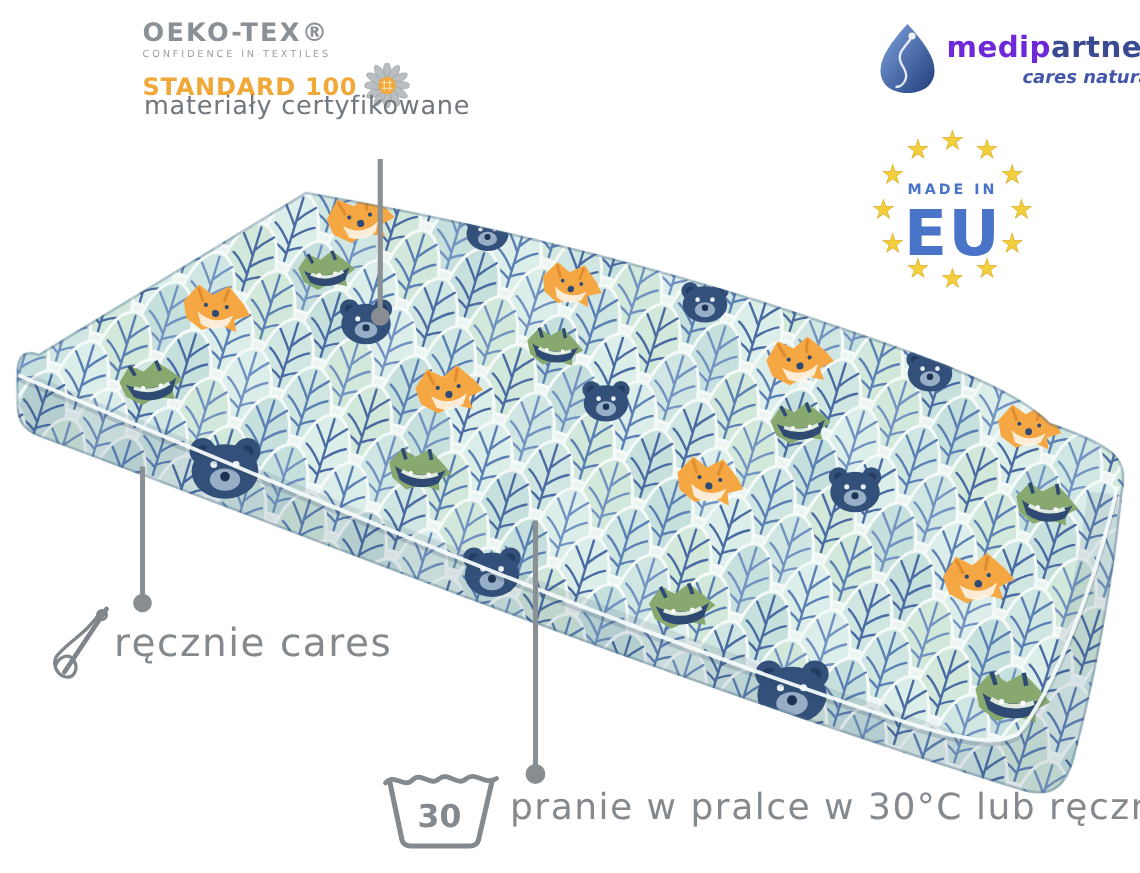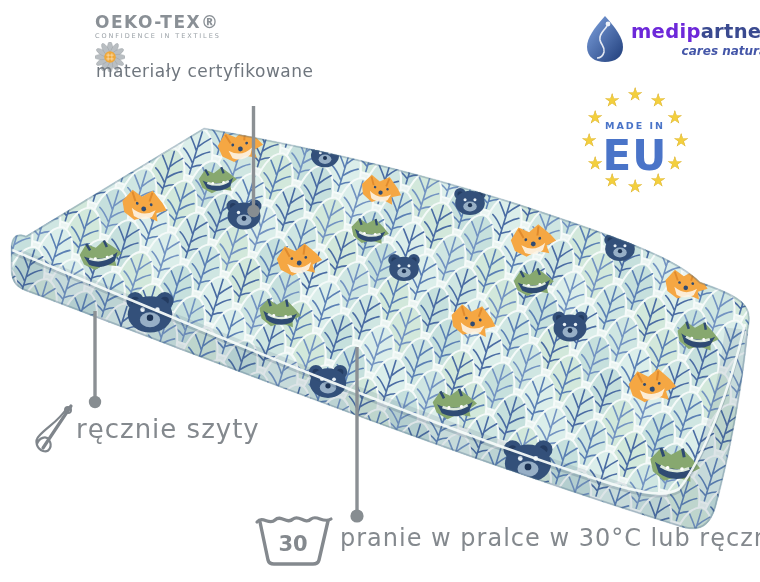--- a/index.html
+++ b/index.html
@@ -1288,20 +1288,21 @@
       <path d="M12,250 C 190,325 430,427 612,484 C 652,496 668,495 679,489 C 701,462 730,392 745,324" fill="none" stroke="#f4faf9" stroke-width="2.6" opacity="0.95"></path>
       <use href="#silh" fill="none" stroke="rgba(70,100,130,0.30)" stroke-width="3"></use>
     </g>
     <use href="#silh" fill="none" stroke="rgba(120,150,170,0.25)" stroke-width="1"></use>
   </svg>
 
   <div class="oeko">
     <div class="oeko-title">OEKO-TEX®</div>
     <div class="oeko-sub">CONFIDENCE IN TEXTILES</div>
     <div class="oeko-row">
+      <span class="oeko-std">STANDARD 100</span>
       <svg width="30" height="30" viewBox="0 0 32 32">
         <g id="petals">
             <ellipse cx="16" cy="7" rx="2.8" ry="7.5" fill="#b9bec2" stroke="#9aa0a5" stroke-width="0.5" transform="rotate(0 16 16)"></ellipse>
             <ellipse cx="16" cy="7" rx="2.8" ry="7.5" fill="#b9bec2" stroke="#9aa0a5" stroke-width="0.5" transform="rotate(30 16 16)"></ellipse>
             <ellipse cx="16" cy="7" rx="2.8" ry="7.5" fill="#b9bec2" stroke="#9aa0a5" stroke-width="0.5" transform="rotate(60 16 16)"></ellipse>
             <ellipse cx="16" cy="7" rx="2.8" ry="7.5" fill="#b9bec2" stroke="#9aa0a5" stroke-width="0.5" transform="rotate(90 16 16)"></ellipse>
             <ellipse cx="16" cy="7" rx="2.8" ry="7.5" fill="#b9bec2" stroke="#9aa0a5" stroke-width="0.5" transform="rotate(120 16 16)"></ellipse>
             <ellipse cx="16" cy="7" rx="2.8" ry="7.5" fill="#b9bec2" stroke="#9aa0a5" stroke-width="0.5" transform="rotate(150 16 16)"></ellipse>
             <ellipse cx="16" cy="7" rx="2.8" ry="7.5" fill="#b9bec2" stroke="#9aa0a5" stroke-width="0.5" transform="rotate(180 16 16)"></ellipse>
             <ellipse cx="16" cy="7" rx="2.8" ry="7.5" fill="#b9bec2" stroke="#9aa0a5" stroke-width="0.5" transform="rotate(210 16 16)"></ellipse>
@@ -1367,21 +1368,21 @@
       <circle cx="95" cy="402" r="6.2"></circle>
       <circle cx="357" cy="516" r="6.6"></circle>
     </g>
   </svg>
 
   <svg id="needle-svg" width="48" height="58" viewBox="0 0 48 58">
     <path d="M41,6 L13,48" stroke="#7f858b" stroke-width="3.2" stroke-linecap="round"></path>
     <circle cx="38" cy="10" r="3" fill="none" stroke="#7f858b" stroke-width="2"></circle>
     <path d="M37,8 C28,22 18,26 9,36 C4,41 7,49 13,51 C19,53 23,46 19,40 C16,35 9,38 7,44" stroke="#7f858b" stroke-width="2.2" fill="none" stroke-linecap="round"></path>
   </svg>
-  <div id="handsewn-label" class="feat-label">ręcznie szyty</div>
+  <div id="handsewn-label" class="feat-label">ręcznie cares</div>
 
   <svg id="tub-svg" width="80" height="64" viewBox="0 0 80 64">
     <path d="M3,16 C9,9 15,20 21,14 C27,8 33,19 39,13 C45,8 51,19 57,13 C63,8 69,18 77,13" stroke="#84898e" stroke-width="3.2" fill="none" stroke-linecap="round"></path>
     <path d="M6,16 L14,54 Q15,58 20,58 L59,58 Q64,58 65,54 L74,15" stroke="#84898e" stroke-width="3.4" fill="none" stroke-linecap="round" stroke-linejoin="round"></path>
     <text class="tub-num" x="39" y="45">30</text>
   </svg>
   <div id="washing-label" class="feat-label">pranie w pralce w 30°C lub ręczne</div>
 
 </div>
 

